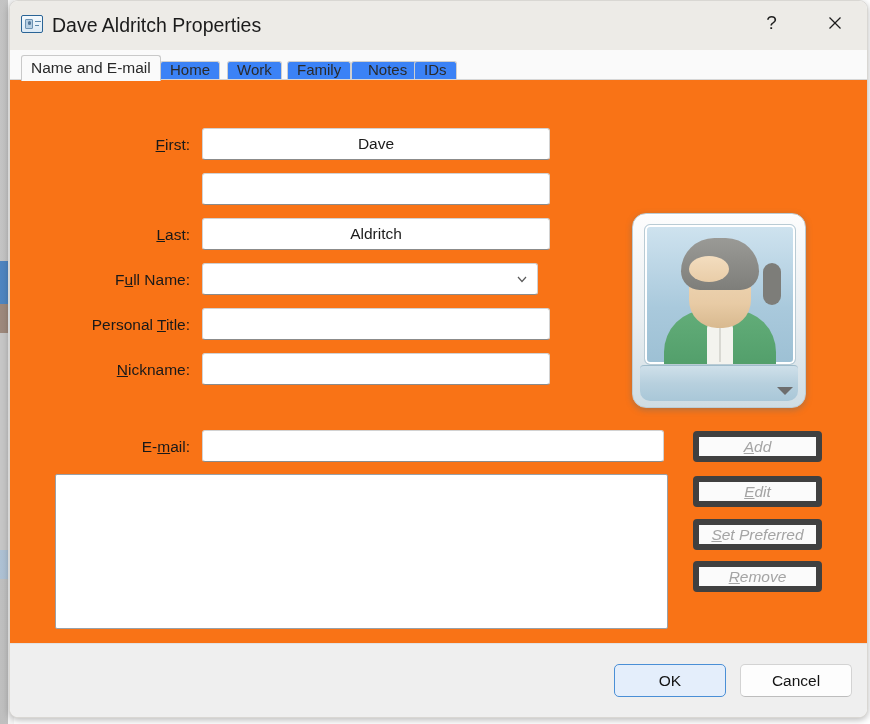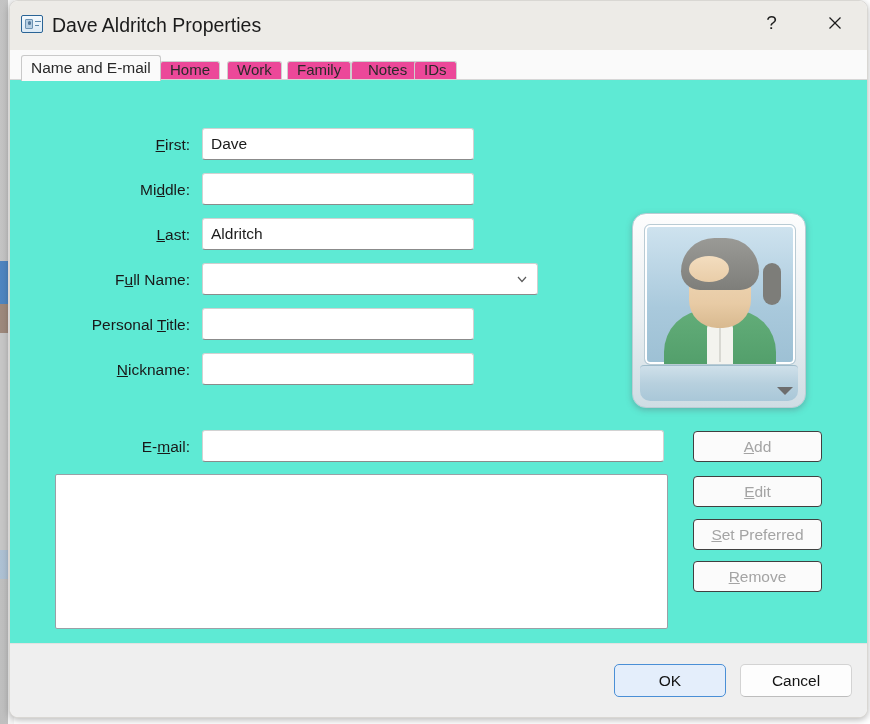--- a/index.html
+++ b/index.html
@@ -123,21 +123,21 @@
     left: 0; top: 49px;
     width: 100%; height: 29px;
   }
   .tab {
     position: absolute;
     top: 11px;
     height: 18px;
     padding: 0 9px;
     font-size: 15px;
     color: #2a2a2a;
-    background: #ec4899;
+    background: #3b82f6;
     border: 1px solid #cfcfcf;
     border-bottom: none;
     border-top-left-radius: 3px;
     border-top-right-radius: 3px;
     line-height: 16px;
     white-space: nowrap;
     box-sizing: content-box;
     cursor: default;
   }
   .tab.active {
@@ -148,21 +148,21 @@
     line-height: 23px;
     z-index: 3;
     font-size: 15.5px;
   }
 
   
   #content {
     position: absolute;
     left: 0; top: 78px;
     width: 100%; height: 567px;
-    background: #5eead4;
+    background: #f97316;
     border-top: 1px solid #d6d6d6;
   }
 
   
   .frow { position: absolute; left: 0; width: 100%; height: 34px; }
   .flabel {
     position: absolute;
     left: 0;
     width: 180px;
     text-align: right;
@@ -183,21 +183,21 @@
     border-bottom: 1.6px solid #8b8b8b;
     border-radius: 3px;
     box-sizing: border-box;
     font-size: 15.5px;
     color: #1b1b1b;
     padding: 0 8px;
     line-height: 29px;
     outline: none;
     font-family: "Liberation Sans", sans-serif;
   }
-  .finput.wide { width: 272px; }
+  .finput.wide { width: 348px; text-align: center; }
 
   
   #fullname-combo {
     position: absolute;
     left: 192px;
     width: 336px; height: 32px;
     background: #ffffff;
     border: 1px solid #cfcfcf;
     border-bottom: 1.6px solid #8b8b8b;
     border-radius: 3px;
@@ -235,30 +235,31 @@
     border-radius: 2px;
     box-sizing: border-box;
   }
 
   
   .sidebtn {
     position: absolute;
     left: 683px;
     width: 129px; height: 31px;
     background: #fbfbfb;
-    border: 1px solid #404040;
+    border: 6px solid #404040;
     border-radius: 4px;
     font-size: 15.5px;
     color: #a4a4a4;
     display: flex;
     align-items: center;
     justify-content: center;
     box-sizing: border-box;
     cursor: default;
     white-space: nowrap;
+    font-style: italic;
   }
   .sidebtn u { text-decoration: underline; text-underline-offset: 1px; }
 
   
   #avatar {
     position: absolute;
     left: 622px; top: 133px;
     width: 174px; height: 195px;
   }
   #avatar-frame {
@@ -431,23 +432,20 @@
   <div id="content">
 
     <div class="frow" style="top:48px;">
       <div class="flabel">
         <u>F</u><span>irst:</span>
       </div>
       <input class="finput wide" type="text" value="Dave" style="">
     </div>
 
     <div class="frow" style="top:93px;">
-      <div class="flabel">
-        <span>Mi</span><u>d</u><span>dle:</span>
-      </div>
       <input class="finput wide" type="text" value="" style="">
     </div>
 
     <div class="frow" style="top:138px;">
       <div class="flabel">
         <u>L</u><span>ast:</span>
       </div>
       <input class="finput wide" type="text" value="Aldritch" style="">
     </div>
 

